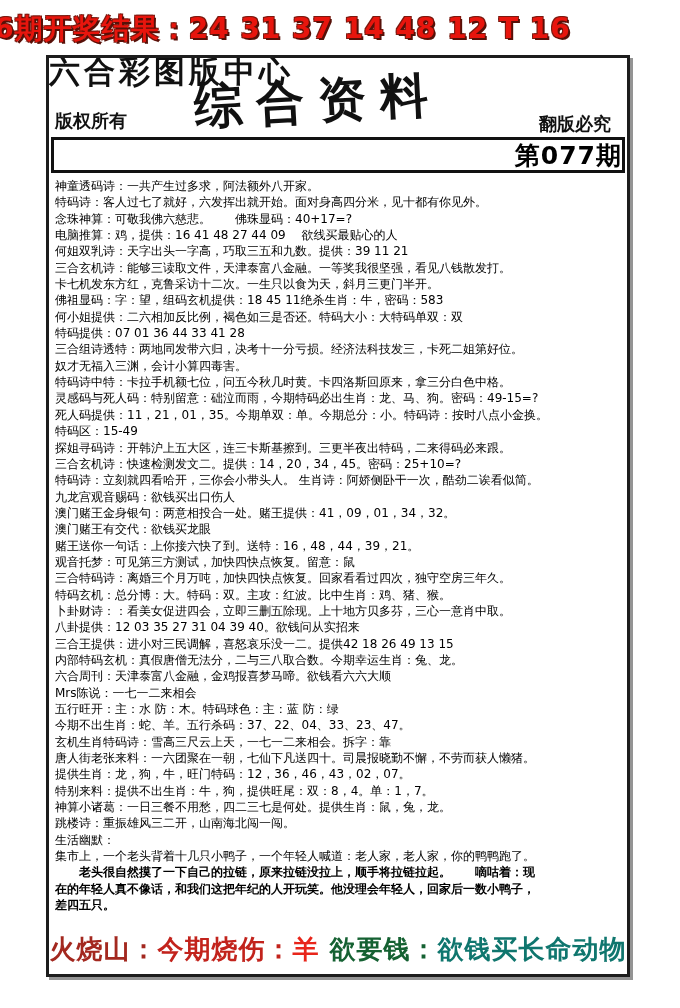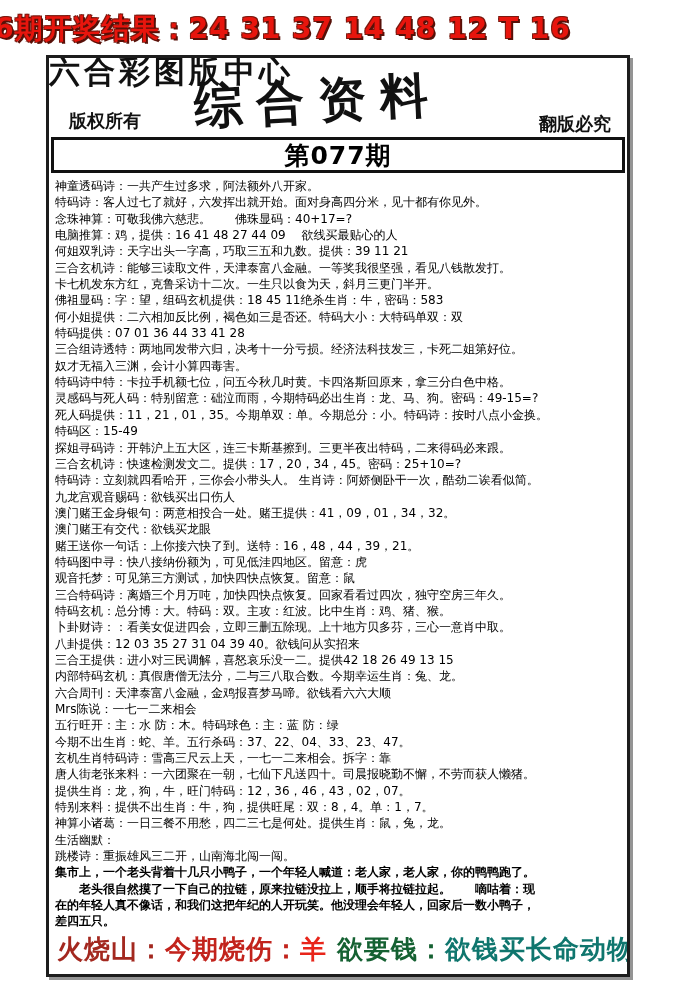--- a/index.html
+++ b/index.html
@@ -24,26 +24,26 @@
   .hdr-top{
     margin-top:-7px;text-align:left;font-size:31px;font-weight:bold;
     letter-spacing:4px;color:#111;white-space:nowrap;
   }
   .hdr-main{
     position:absolute;left:0;right:40px;top:18px;text-align:center;
     font-size:48px;font-weight:bold;color:#111;
     font-family:"DejaVu Serif",serif;
     letter-spacing:14px;transform:rotate(-3deg);white-space:nowrap;
   }
-  .hdr-left{position:absolute;left:20px;bottom:4px;font-size:18px;font-weight:bold;color:#111;}
+  .hdr-left{position:absolute;left:6px;bottom:4px;font-size:18px;font-weight:bold;color:#111;}
   .hdr-right{position:absolute;right:16px;bottom:1px;font-size:18px;font-weight:bold;color:#111;}
 
   .issuebox{
     margin:0 2px;border:3px solid #111;height:30px;
-    display:flex;align-items:center;justify-content:center;
+    display:flex;align-items:center;justify-content:flex-end;
   }
   .issue-label{font-size:25px;font-weight:bold;color:#000;letter-spacing:1px;}
 
   .content{padding:5px 6px 0 6px;}
   .content .line{
     font-size:12px;line-height:16.35px;color:#000;
     white-space:nowrap;overflow:hidden;
   }
   .content div.line:nth-of-type(n+43){font-weight:bold;}
 
@@ -83,48 +83,47 @@
       <div class="line">佛祖显码：字：望，组码玄机提供：18 45 11绝杀生肖：牛，密码：583</div>
       <div class="line">何小姐提供：二六相加反比例，褐色如三是否还。特码大小：大特码单双：双</div>
       <div class="line">特码提供：07 01 36 44 33 41 28</div>
       <div class="line">三合组诗透特：两地同发带六归，决考十一分亏损。经济法科技发三，卡死二姐第好位。</div>
       <div class="line">奴才无福入三渊，会计小算四毒害。</div>
       <div class="line">特码诗中特：卡拉手机额七位，问五今秋几时黄。卡四洛斯回原来，拿三分白色中格。</div>
       <div class="line">灵感码与死人码：特别留意：础泣而雨，今期特码必出生肖：龙、马、狗。密码：49-15=?</div>
       <div class="line">死人码提供：11，21，01，35。今期单双：单。今期总分：小。特码诗：按时八点小金换。</div>
       <div class="line">特码区：15-49</div>
       <div class="line">探姐寻码诗：开韩沪上五大区，连三卡斯基擦到。三更半夜出特码，二来得码必来跟。</div>
-      <div class="line">三合玄机诗：快速检测发文二。提供：17，20，34，45。密码：25+10=?</div>
+      <div class="line">三合玄机诗：快速检测发文二。提供：14，20，34，45。密码：25+10=?</div>
       <div class="line">特码诗：立刻就四看哈开，三你会小带头人。 生肖诗：阿娇侧卧干一次，酷劲二诶看似简。</div>
       <div class="line">九龙宫观音赐码：欲钱买出口伤人</div>
       <div class="line">澳门赌王金身银句：两意相投合一处。赌王提供：41，09，01，34，32。</div>
       <div class="line">澳门赌王有交代：欲钱买龙眼</div>
       <div class="line">赌王送你一句话：上你接六快了到。送特：16，48，44，39，21。</div>
-      <div class="line">特码图中寻：快八接纳份额为，可见低洼四地区。留意：虎</div>
       <div class="line">观音托梦：可见第三方测试，加快四快点恢复。留意：鼠</div>
       <div class="line">三合特码诗：离婚三个月万吨，加快四快点恢复。回家看看过四次，独守空房三年久。</div>
       <div class="line">特码玄机：总分博：大。特码：双。主攻：红波。比中生肖：鸡、猪、猴。</div>
       <div class="line">卜卦财诗：：看美女促进四会，立即三删五除现。上十地方贝多芬，三心一意肖中取。</div>
       <div class="line">八卦提供：12 03 35 27 31 04 39 40。欲钱问从实招来</div>
       <div class="line">三合王提供：进小对三民调解，喜怒哀乐没一二。提供42 18 26 49 13 15</div>
       <div class="line">内部特码玄机：真假唐僧无法分，二与三八取合数。今期幸运生肖：兔、龙。</div>
       <div class="line">六合周刊：天津泰富八金融，金鸡报喜梦马啼。欲钱看六六大顺</div>
       <div class="line">Mrs陈说：一七一二来相会</div>
       <div class="line">五行旺开：主：水 防：木。特码球色：主：蓝 防：绿</div>
       <div class="line">今期不出生肖：蛇、羊。五行杀码：37、22、04、33、23、47。</div>
       <div class="line">玄机生肖特码诗：雪高三尺云上天，一七一二来相会。拆字：靠</div>
       <div class="line">唐人街老张来料：一六团聚在一朝，七仙下凡送四十。司晨报晓勤不懈，不劳而获人懒猪。</div>
       <div class="line">提供生肖：龙，狗，牛，旺门特码：12，36，46，43，02，07。</div>
       <div class="line">特别来料：提供不出生肖：牛，狗，提供旺尾：双：8，4。单：1，7。</div>
       <div class="line">神算小诸葛：一日三餐不用愁，四二三七是何处。提供生肖：鼠，兔，龙。</div>
+      <div class="line">跳楼诗：重振雄风三二开，山南海北闯一闯。</div>
       <div class="line">生活幽默：</div>
-      <div class="line">跳楼诗：重振雄风三二开，山南海北闯一闯。</div>
       <div class="line">集市上，一个老头背着十几只小鸭子，一个年轻人喊道：老人家，老人家，你的鸭鸭跑了。</div>
       <div class="line">　　老头很自然摸了一下自己的拉链，原来拉链没拉上，顺手将拉链拉起。　　嘀咕着：现</div>
       <div class="line">在的年轻人真不像话，和我们这把年纪的人开玩笑。他没理会年轻人，回家后一数小鸭子，</div>
       <div class="line">差四五只。</div>
     </div>
 
   <div class="footer-line">
     
-  <span class="seg" style="color: rgb(163, 40, 31); padding-left: 8px;">火烧山：</span><span class="seg" style="color: rgb(194, 35, 28);">今期烧伤：</span><span class="seg" style="color: rgb(232, 37, 26);">羊</span><span class="seg" style="color: rgb(21, 97, 50);"> 欲要钱：</span><span class="seg" style="color: #0f766e;">欲钱买长命动物</span></div>
+  <span class="seg" style="color: rgb(163, 40, 31);">火烧山：</span><span class="seg" style="color: rgb(194, 35, 28);">今期烧伤：</span><span class="seg" style="color: rgb(232, 37, 26);">羊</span><span class="seg" style="color: rgb(21, 97, 50);"> 欲要钱：</span><span class="seg" style="color: #0f766e;">欲钱买长命动物</span></div>
 
 </div>
 
 </body></html>

